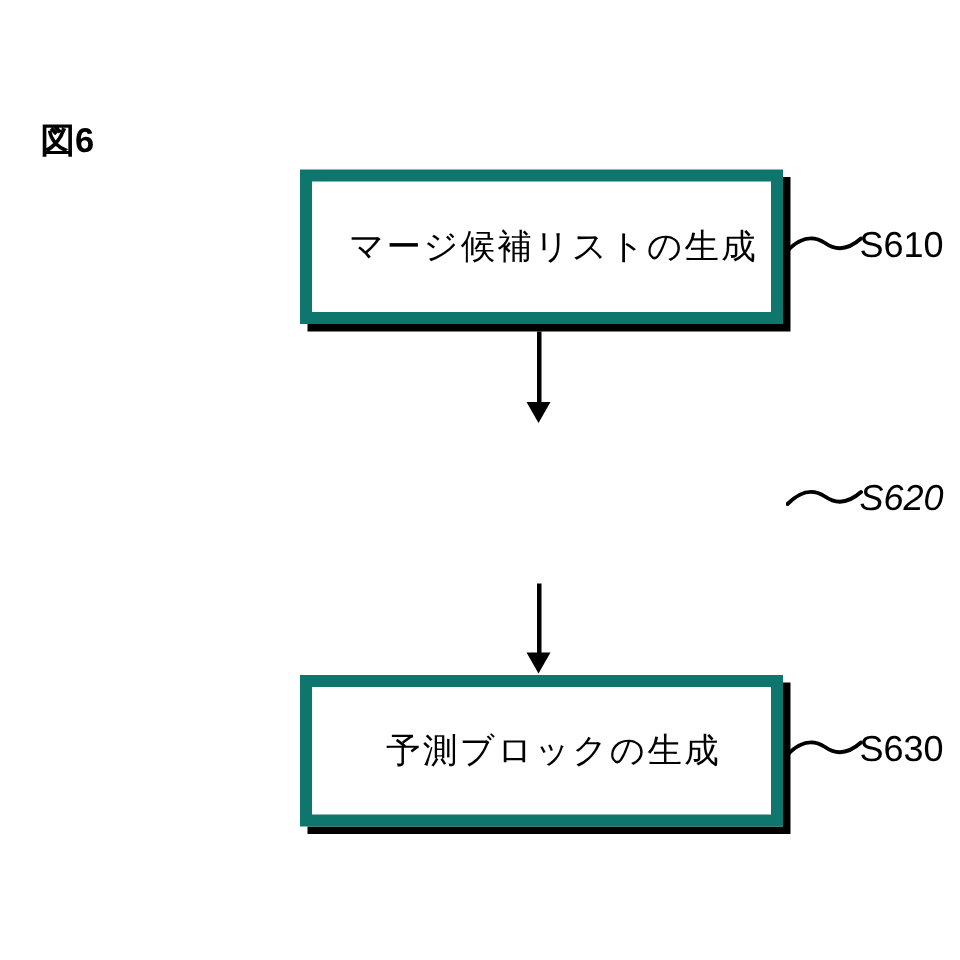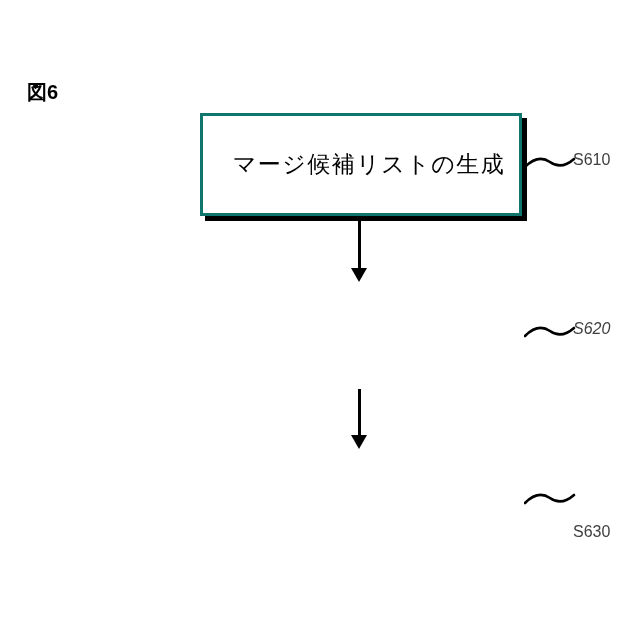--- a/index.html
+++ b/index.html
@@ -16,34 +16,34 @@
     height: 640px;
     background: #ffffff;
     overflow: hidden;
   }
 
   
   .figure-label {
     position: absolute;
     left: 27px;
     top: 82px;
-    font-size: 20px;
+    font-size: 23px;
     font-weight: bold;
     color: #000000;
     letter-spacing: 0px;
     line-height: 1;
     white-space: nowrap;
   }
 
   
   .process-box {
     position: absolute;
     box-sizing: border-box;
     background: #ffffff;
-    border: 3px solid #0f766e;
+    border: 8px solid #0f766e;
     box-shadow: 5px 5px 0 0 #000000;
     display: flex;
     align-items: center;
     justify-content: center;
     padding-left: 16px;
   }
   .box-label {
     font-size: 23px;
     color: #000000;
     letter-spacing: 1.5px;
@@ -74,29 +74,29 @@
     border-left: 8px solid transparent;
     border-right: 8px solid transparent;
     border-top: 14px solid #000000;
   }
   #arrow-head-1 { top: 268px; }
   #arrow-head-2 { top: 435px; }
 
   
   .step-ref {
     position: absolute;
-    font-size: 16px;
-    color: #404040;
+    font-size: 24px;
+    color: #000000;
     letter-spacing: 0px;
     line-height: 1;
     white-space: nowrap;
   }
   #step-ref-s610 { left: 573px; top: 152px; }
   #step-ref-s620 { left: 573px; top: 321px; font-style: italic; }
-  #step-ref-s630 { left: 573px; top: 488px; margin-top: 36px; }
+  #step-ref-s630 { left: 573px; top: 488px; }
 
   .leader-line {
     position: absolute;
     left: 524px;
     width: 52px;
     height: 26px;
     overflow: visible;
   }
   #leader-s610 { top: 150px; }
   #leader-s620 { top: 319px; }
@@ -114,20 +114,23 @@
     <span class="box-label">マージ候補リストの生成</span>
   </div>
 
   <div class="connector" id="connector-1"></div>
   <div class="arrow-head" id="arrow-head-1"></div>
 
 
   <div class="connector" id="connector-2"></div>
   <div class="arrow-head" id="arrow-head-2"></div>
 
+  <div class="process-box" id="box-s630">
+    <span class="box-label">予測ブロックの生成</span>
+  </div>
 
   <div class="leader-line" id="leader-s610">
     <svg width="52" height="26" viewBox="0 0 52 26">
       <path d="M1,17 C9,9 17,6 26,12 C33,17 41,17 50,9" fill="none" stroke="#000000" stroke-width="2.6" stroke-linecap="round"></path>
     </svg>
   </div>
   <div class="leader-line" id="leader-s620">
     <svg width="52" height="26" viewBox="0 0 52 26">
       <path d="M1,17 C9,9 17,6 26,12 C33,17 41,17 50,9" fill="none" stroke="#000000" stroke-width="2.6" stroke-linecap="round"></path>
     </svg>

